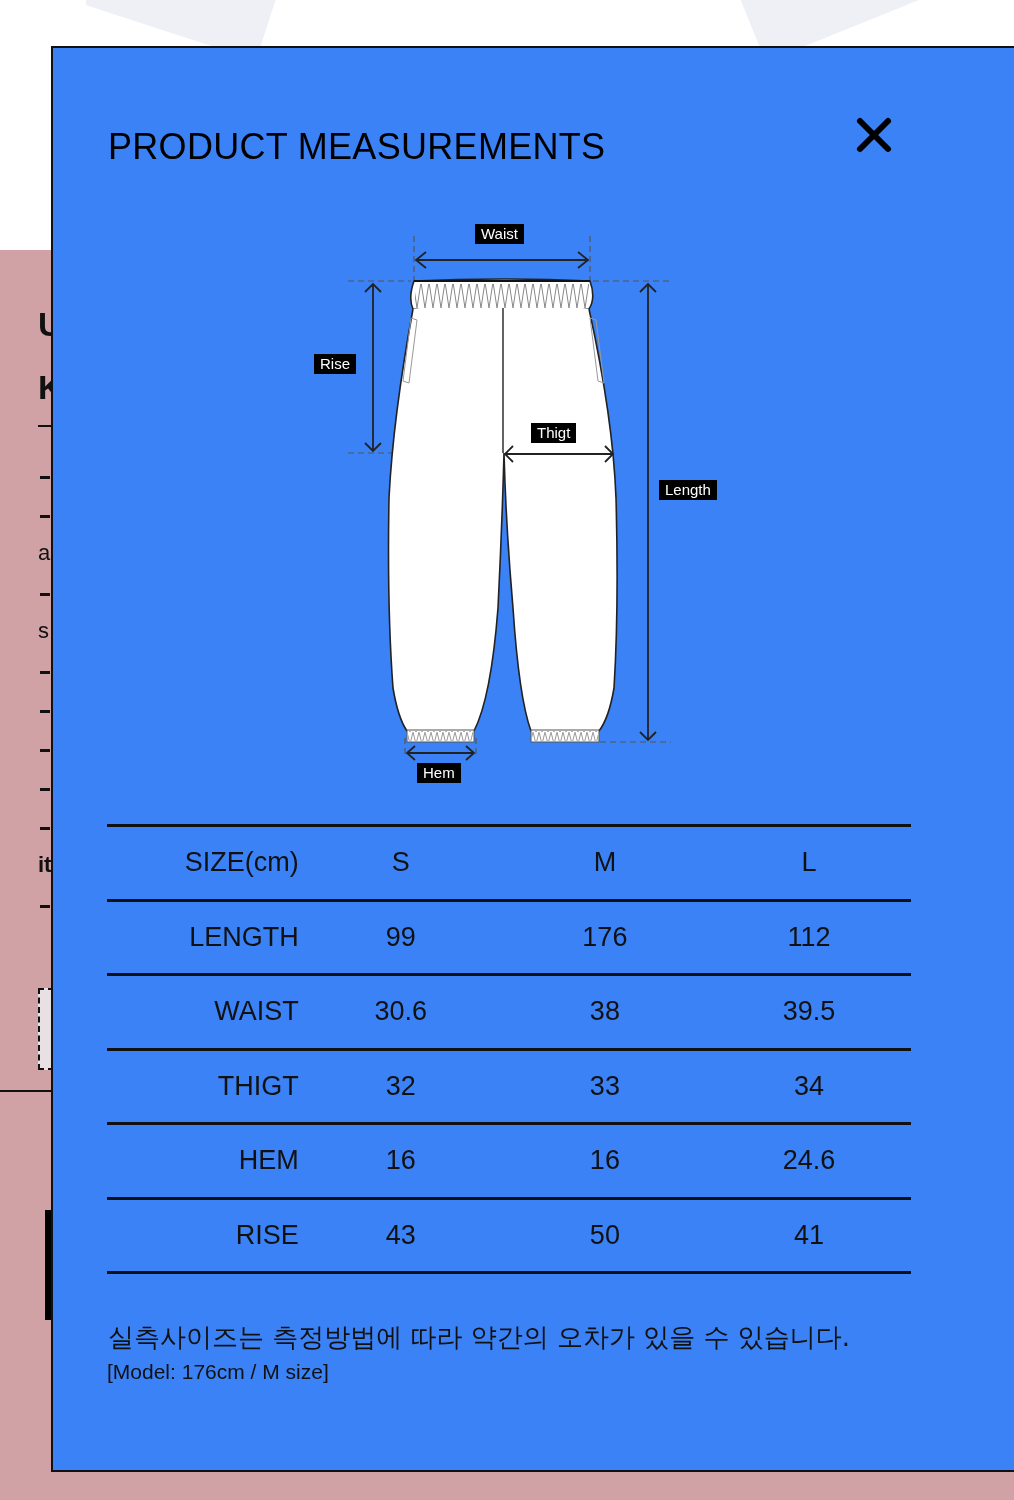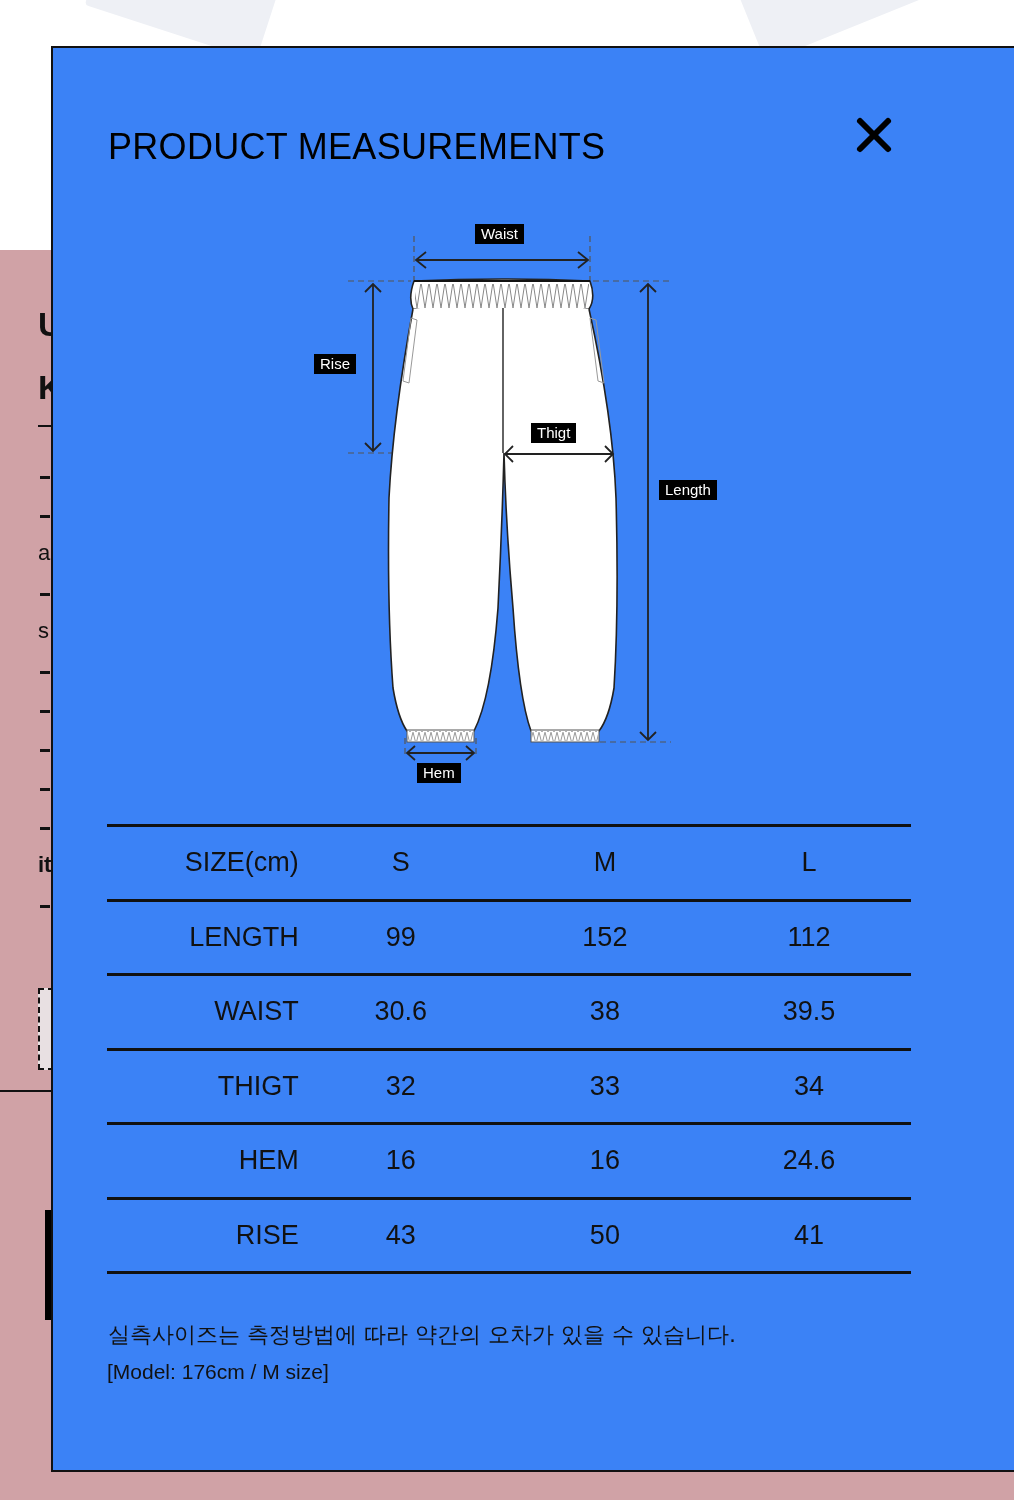--- a/index.html
+++ b/index.html
@@ -47,21 +47,21 @@
   table.size-table {
     position: absolute; left: 54px; top: 776px; width: 804px; border-collapse: collapse;
   }
   table.size-table tr { height: 74.5px; }
   table.size-table th, table.size-table td {
     border-top: 3px solid #111; font-size: 27px; font-weight: normal; text-align: center; padding: 0;
   }
   table.size-table tr:last-child td { border-bottom: 3px solid #111; }
   table.size-table .label-cell { text-align: right; padding-left: 13px; width: 175px; }
   table.size-table .c { width: 200px; }
-  .note-ko { position: absolute; left: 55px; top: 1272px; font-size: 22px; font-family: "DejaVu Sans", sans-serif; }
+  .note-ko { position: absolute; left: 55px; top: 1272px; font-size: 26px; font-family: "DejaVu Sans", sans-serif; }
   .note-model { position: absolute; left: 54px; top: 1312px; font-size: 21px; }
 </style>
 </head>
 <body>
 
 <div class="bg-top"></div>
 <div class="bg-shape left"></div>
 <div class="bg-shape right"></div>
 
 <div class="bg-text" style="top:305px">U</div>
@@ -168,21 +168,21 @@
     <tbody>
         <tr>
       <th class="label-cell">SIZE(cm)</th>
       <th class="c">S</th>
       <th class="c">M</th>
       <th class="c">L</th>
     </tr>
     <tr>
       <td class="label-cell">LENGTH</td>
       <td>99</td>
-      <td>152</td>
+      <td>176</td>
       <td>112</td>
     </tr>
     <tr>
       <td class="label-cell">WAIST</td>
       <td>30.6</td>
       <td>38</td>
       <td>39.5</td>
     </tr>
     <tr>
       <td class="label-cell">THIGT</td>

